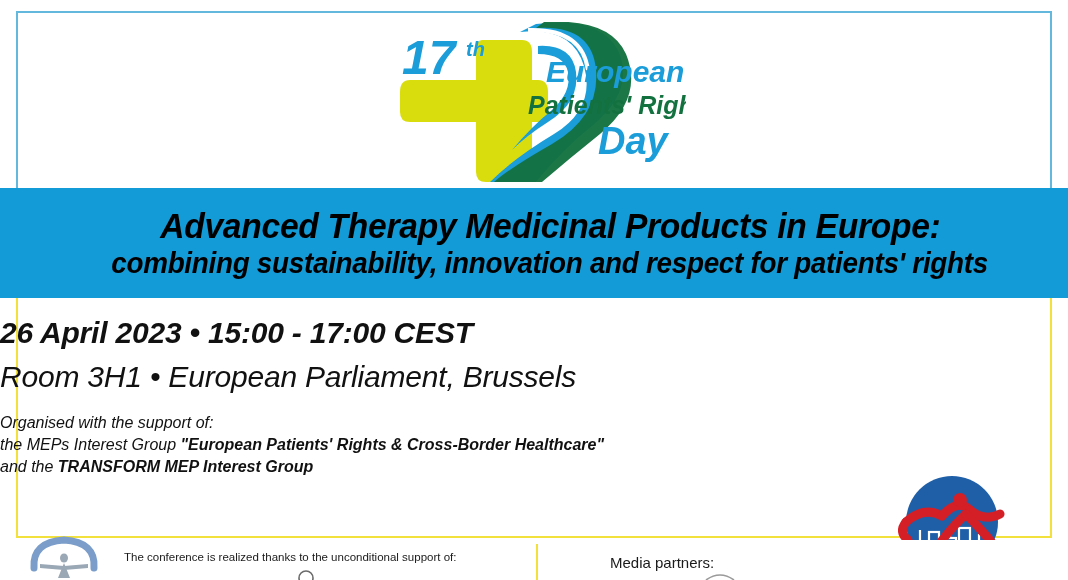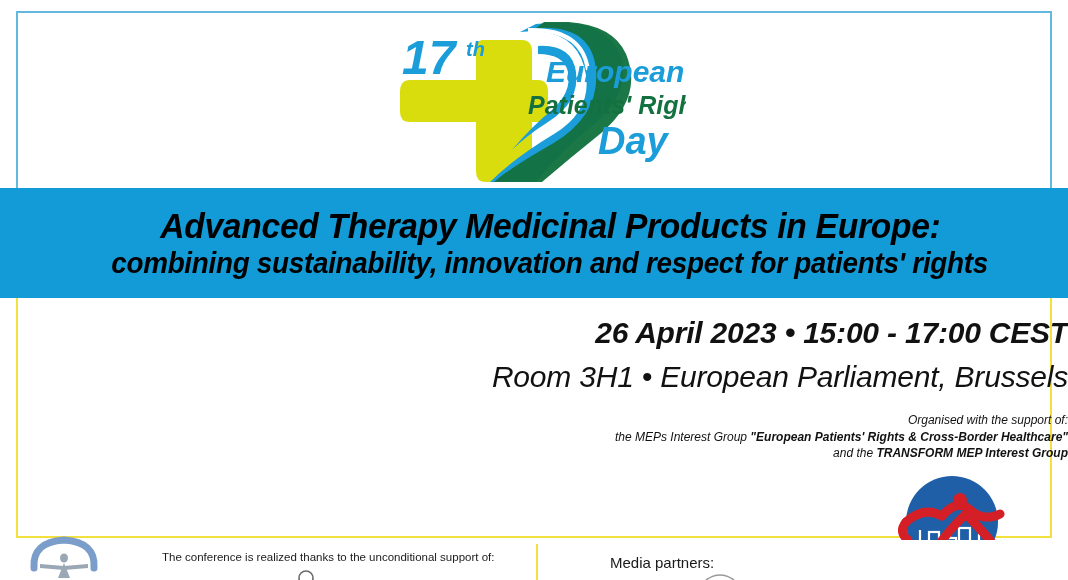--- a/index.html
+++ b/index.html
@@ -81,21 +81,21 @@
     white-space: nowrap;
     margin-top: 3px;
     transform: scaleX(0.96);
   }
 
   
   .details {
     position: absolute;
     left: 0; top: 300px;
     width: 1068px;
-    text-align: right;
+    text-align: left;
   }
   .date-line {
     font-size: 30px;
     font-weight: bold;
     font-style: italic;
     color: #111111;
     letter-spacing: -0.2px;
     margin-top: 16px;
     white-space: nowrap;
   }
@@ -106,21 +106,21 @@
     color: #111111;
     letter-spacing: -0.2px;
     margin-top: 10px;
     white-space: nowrap;
   }
   .org-block {
     margin-top: 18px;
     line-height: 1.38;
   }
   .org-line {
-    font-size: 12px;
+    font-size: 16px;
     font-style: italic;
     color: #111111;
     white-space: nowrap;
   }
   .org-line b { font-weight: bold; }
 
   .contact-line {
     margin-top: 30px;
     font-size: 15px;
     font-style: italic;
@@ -144,21 +144,20 @@
     left: 536px; top: 544px;
     width: 2px; height: 36px;
     background: #f2e03c;
   }
   .support-label {
     position: absolute;
     left: 124px; top: 551px;
     font-size: 11.5px;
     color: #1a1a1a;
     white-space: nowrap;
-    margin-left: 38px;
   }
   .media-label {
     position: absolute;
     left: 590px; top: 554px;
     font-size: 15px;
     color: #1a1a1a;
     white-space: nowrap;
     padding-left: 20px;
   }
 

